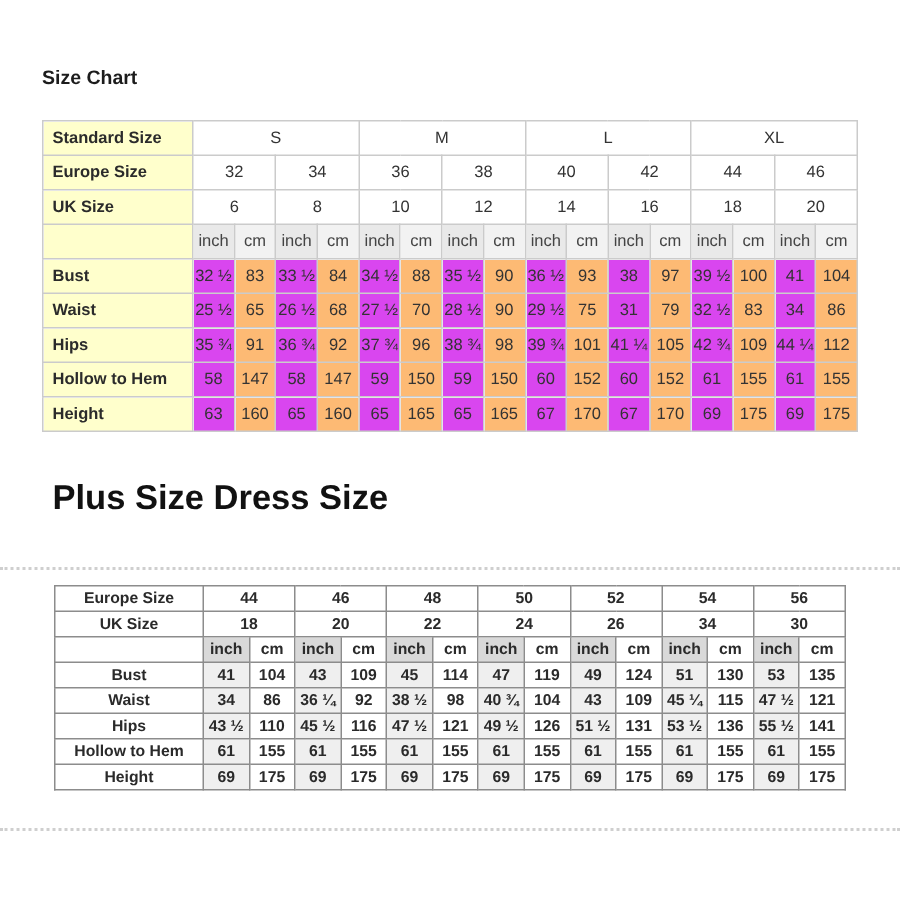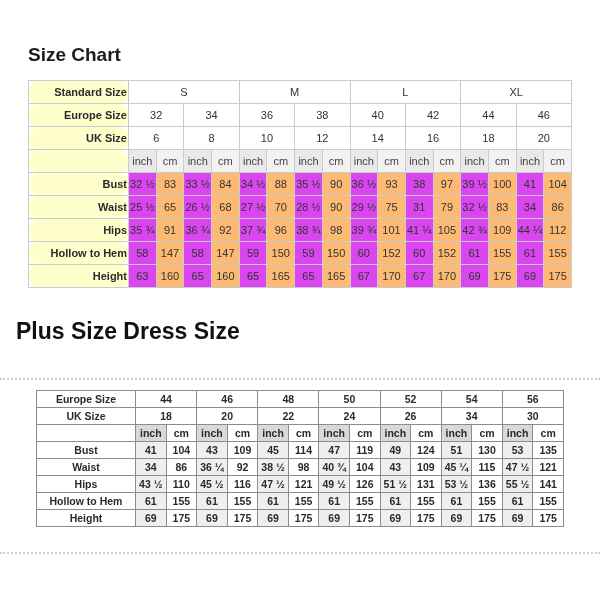--- a/index.html
+++ b/index.html
@@ -1,37 +1,37 @@
 <!DOCTYPE html>
 <html><head>
 <meta charset="utf-8">
 <style>
   html,body{margin:0;padding:0;background:#fff;}
   .page{position:relative;width:600px;height:600px;background:#ffffff;overflow:hidden;
         font-family:"Liberation Sans","DejaVu Sans",sans-serif;color:#333;}
 
   .size-chart-title{position:absolute;left:28px;top:44px;margin:0;
-        font-size:19px;font-weight:bold;color:#1c1c1c;}
+        font-size:13px;font-weight:bold;color:#1c1c1c;}
 
   table{border-collapse:collapse;table-layout:fixed;}
   td{border:1px solid #cbcbcb;text-align:center;vertical-align:middle;
      overflow:hidden;white-space:nowrap;}
 
   
   .t1{position:absolute;left:28px;top:80px;width:544px;font-size:11px;}
   .t1 td{height:16px;padding:3px 1px;background:#ffffff;}
-  .t1 td.lbl{width:92px;background:#ffffcc;font-weight:bold;text-align:right;padding-left:6px;color:#2b2b2b;border-radius:10px;}
+  .t1 td.lbl{width:92px;background:#ffffcc;font-weight:bold;text-align:left;padding-left:6px;color:#2b2b2b;}
   .t1 td.b{font-weight:bold;color:#222;}
   .t1 td.unit{background:#e9e9e9;color:#444;}
   .t1 td.unit.cm{background:#f2f2f2;}
   .t1 td.inchcol{background:#d946ef;}
   .t1 td.cmcol{background:#fdba74;}
 
   
-  .plus-title{position:absolute;left:16px;top:318px;margin:0;
+  .plus-title{position:absolute;left:35px;top:318px;margin:0;
         font-size:23px;font-weight:bold;color:#111;}
 
   
   .divider{position:absolute;left:0;width:600px;height:0;border-top:2px dotted #cfcfcf;}
   .divider.top{top:378px;}
   .divider.bottom{top:552px;}
 
   
   .t2{position:absolute;left:36px;top:390px;width:528px;font-size:10.5px;font-weight:bold;color:#2a2a2a;}
   .t2 td{border:1px solid #8c8c8c;height:11px;padding:2px 1px;background:#ffffff;}

